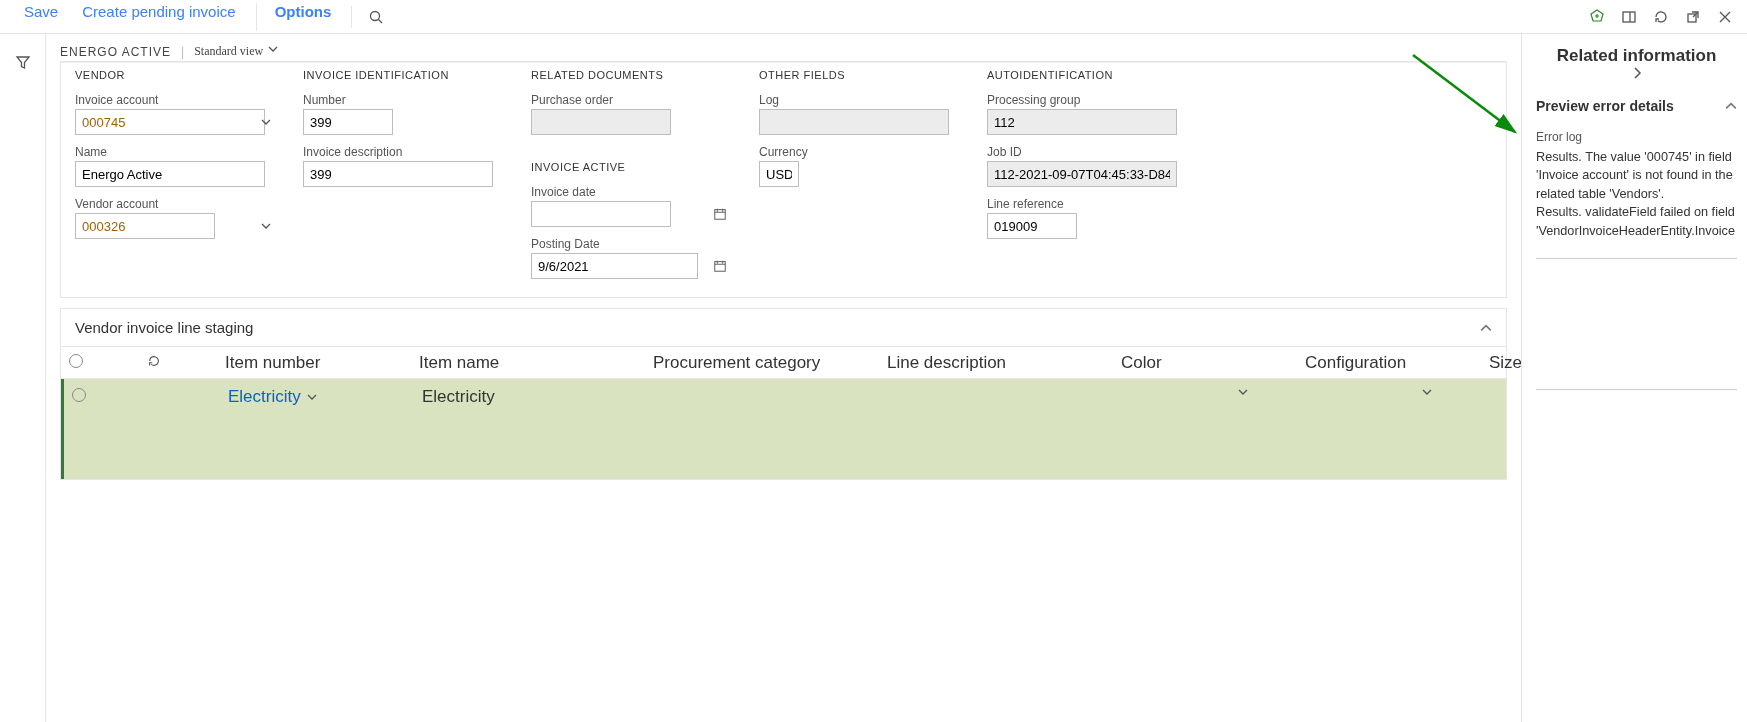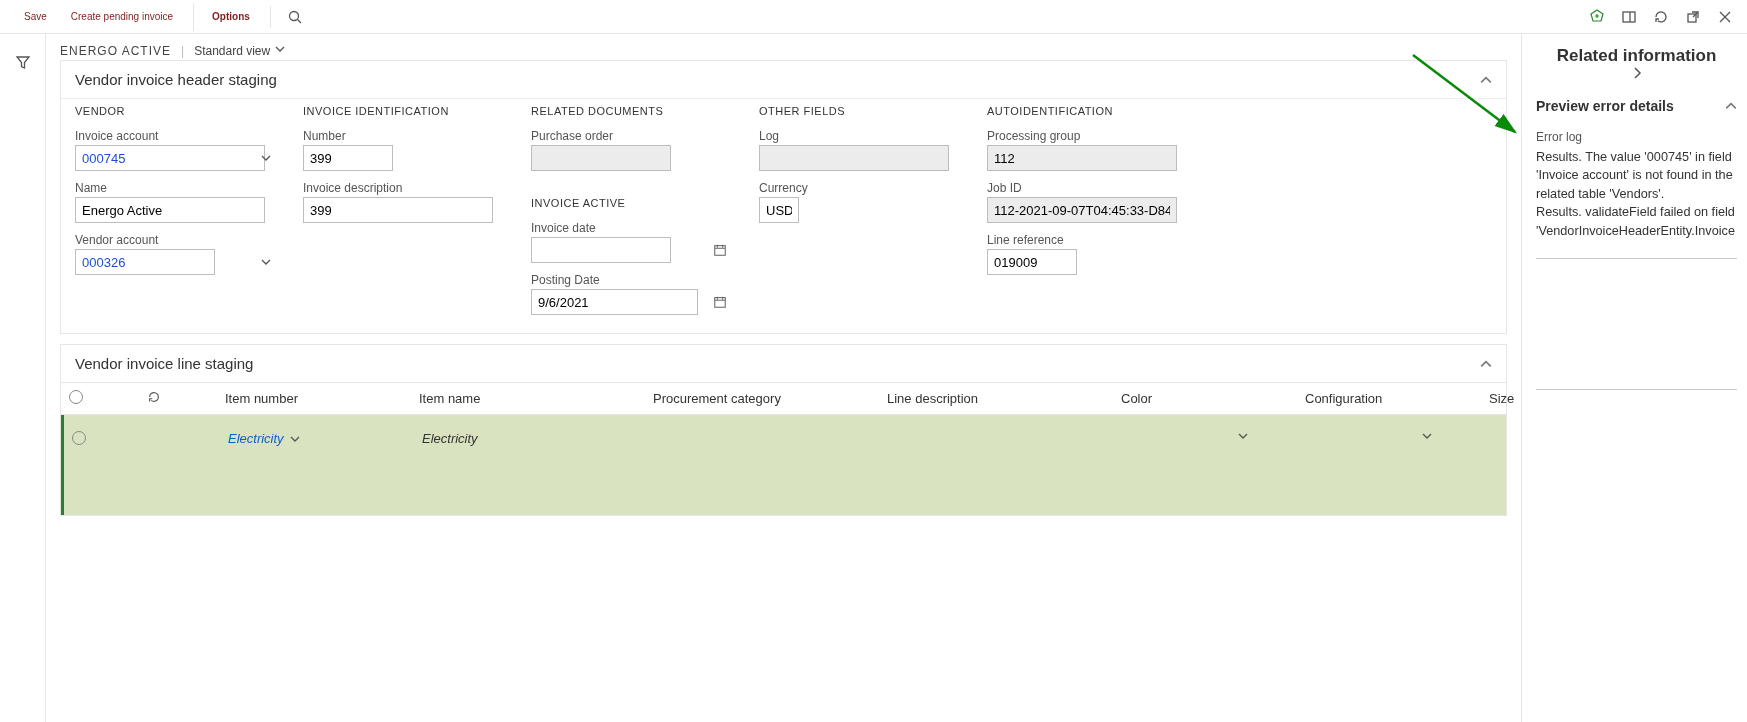--- a/index.html
+++ b/index.html
@@ -16,23 +16,23 @@
   .cmd-bar {
     display: flex;
     align-items: center;
     height: 34px;
     border-bottom: 1px solid #e6e6e6;
     padding: 0 8px;
     justify-content: space-between;
   }
   .cmd-left, .cmd-right { display: flex; align-items: center; gap: 4px; }
   .cmd-btn {
-    display: flex; align-items: center; gap: 6px;
+    display: flex; align-items: flex-start; gap: 6px;
     height: 28px; padding: 0 10px;
-    border: none; background: transparent; font-size: 10px; color: #7f1d1d;
+    border: none; background: transparent; font-size: 15px; color: #3b82f6;
     cursor: pointer;
   }
   .cmd-btn.options { font-weight: 600; border-left: 1px solid #e6e6e6; padding-left: 18px; margin-left: 6px; }
   .cmd-sep { width: 1px; height: 22px; background: #e6e6e6; margin: 0 6px; }
   .icon-btn {
     width: 28px; height: 28px;
     display: flex; align-items: center; justify-content: center;
     border: none; background: transparent; cursor: pointer; color: #555;
   }
   .icon-btn svg { width: 16px; height: 16px; }
@@ -49,21 +49,21 @@
   }
   .side-col {
     width: 225px; padding: 12px 10px 12px 14px;
     position: relative;
   }
 
   
   .crumb-row { display: flex; align-items: center; gap: 10px; padding: 0 14px 2px 14px; font-size: 12px; }
   .crumb-entity { letter-spacing: 1px; color: #444; }
   .crumb-sep { color: #bbb; }
-  .crumb-view { display: flex; align-items: flex-start; gap: 5px; color: #444; cursor: pointer; }
+  .crumb-view { display: flex; align-items: flex-start; gap: 5px; color: #444; cursor: pointer; font-family: Liberation Serif, serif; }
   .page-title { font-size: 24px; font-weight: 600; padding: 0 14px 8px 14px; }
 
   
   .section {
     margin: 0 14px 10px 14px;
     border: 1px solid #e6e6e6;
     background: #fff;
   }
   .section-head {
     display: flex; align-items: center; justify-content: space-between;
@@ -79,21 +79,21 @@
   .group-label { font-size: 11px; font-weight: 400; letter-spacing: .5px; color: #333; margin-bottom: 2px; }
   .field-label { font-size: 12px; color: #555; margin-bottom: 2px; }
   .field { display: flex; flex-direction: column; }
   .control, .control-ro {
     height: 26px; width: 190px;
     border: 1px solid #bdbdbd;
     padding: 0 6px; font-size: 13px;
     background: #fff;
   }
   .control-ro { background: #ececec; }
-  .control.link { color: #1d4ed8; }
+  .control.link { color: #a16207; }
   .combo { position: relative; display: inline-flex; }
   .combo .control { padding-right: 22px; }
   .combo .chev {
     position: absolute; right: 4px; top: 50%; transform: translateY(-50%);
     pointer-events: none; color: #666;
   }
   .date-wrap { position: relative; display: inline-flex; }
   .date-wrap .cal {
     position: absolute; right: 4px; top: 50%; transform: translateY(-50%);
     color: #666;
@@ -101,31 +101,31 @@
 
   
   .grid {
     border-top: 1px solid #e6e6e6;
   }
   .grid-head, .grid-row {
     display: grid;
     grid-template-columns: 34px 34px 150px 190px 190px 190px 140px 140px 140px 90px;
     align-items: center;
     min-height: 32px;
-    font-size: 13px;
+    font-size: 17px;
     gap: 44px;
   }
   .grid-head { border-bottom: 1px solid #e6e6e6; color: #333; position: relative; }
   .grid-head > div, .grid-row > div { padding: 0 8px; position: relative; }
   .grid-row-body {
     background: #d9e3c0;
     border-left: 3px solid #2e7d32;
     min-height: 100px;
   }
-  .grid-row { align-items: flex-start; padding-top: 16px; font-style: italic; }
+  .grid-row { align-items: flex-start; padding-top: 8px; }
   .grid-head .menu-dots {
     position: absolute; right: 6px; top: 50%; transform: translateY(-50%);
     cursor: pointer; color: #666;
   }
   .row-sel {
     width: 14px; height: 14px; border: 1.5px solid #888; border-radius: 50%;
     display: inline-block; cursor: pointer;
   }
   .cell-combo { display: flex; align-items: center; gap: 6px; }
   .cell-link { color: #0b62c4; cursor: pointer; }
@@ -235,26 +235,20 @@
       <span class="crumb-sep">|</span>
       <span class="crumb-view">
         <span>Standard view</span>
         <svg class="chev-down" viewBox="0 0 10 10" fill="none" stroke="#555" stroke-width="1.3">
             <path d="M1 3l4 4 4-4"></path>
           </svg>
       </span>
     </div>
 
     <div class="section">
-      <div class="section-head">
-        <span>Vendor invoice header staging</span>
-        <svg width="12" height="12" viewBox="0 0 10 10" fill="none" stroke="#777" stroke-width="1.3">
-            <path d="M1 7l4-4 4 4"></path>
-          </svg>
-      </div>
       <div class="section-body">
         <div class="field-grid">
 
           <div class="fcol">
             <div class="group-label">VENDOR</div>
             <div class="field">
               <span class="field-label">Invoice account</span>
               <span class="combo">
                 <input class="control link" value="000745" style="">
                 <svg class="chev chev-down" viewBox="0 0 10 10" fill="none" stroke="#555" stroke-width="1.3">

